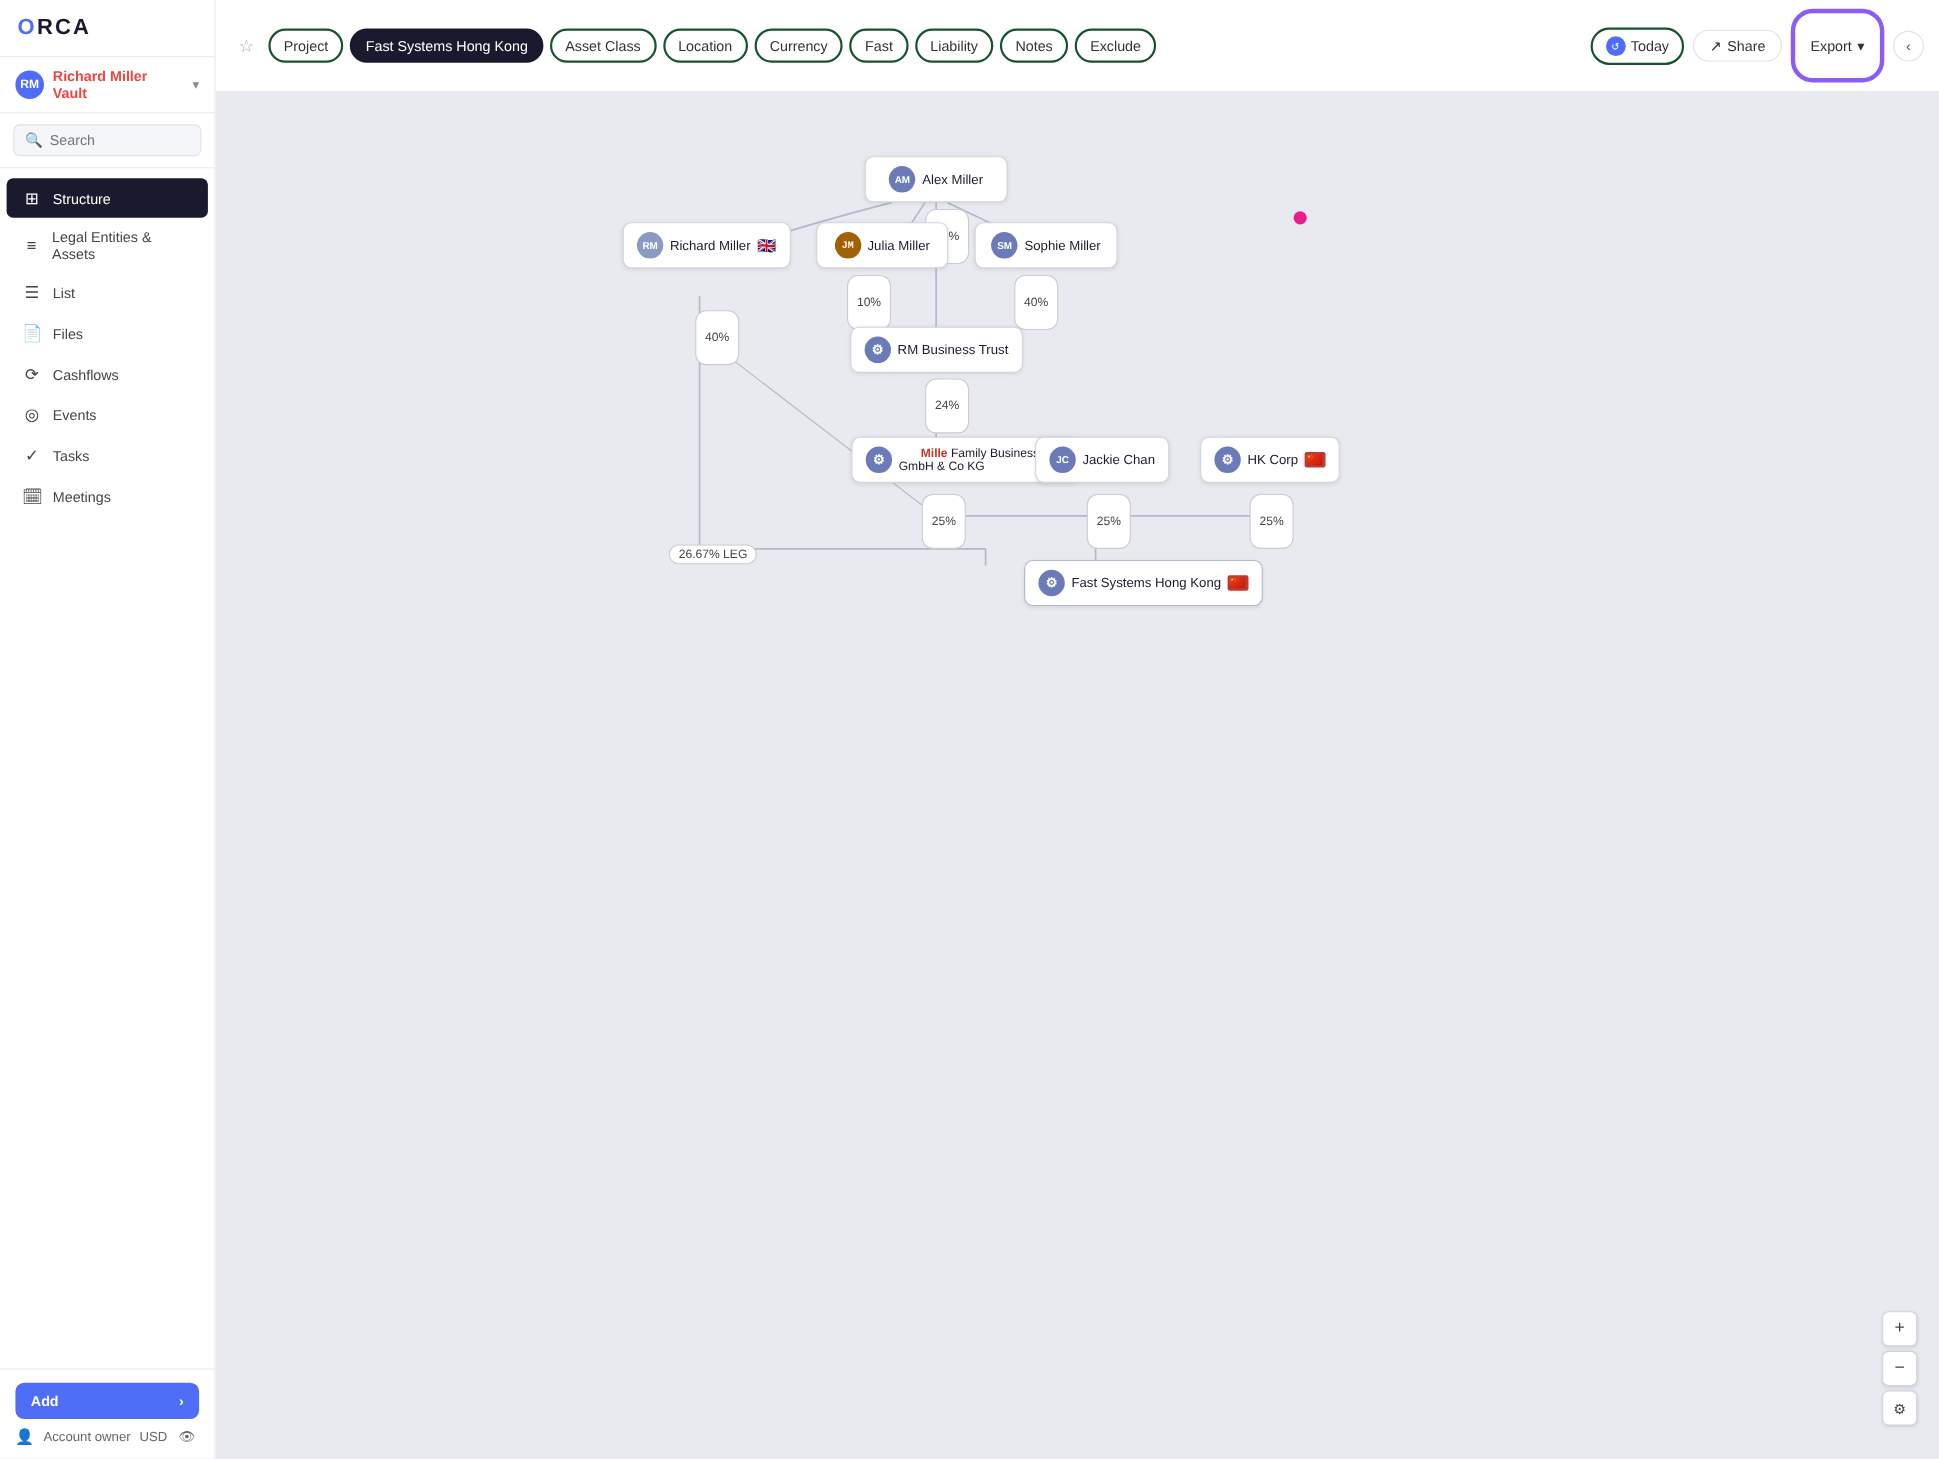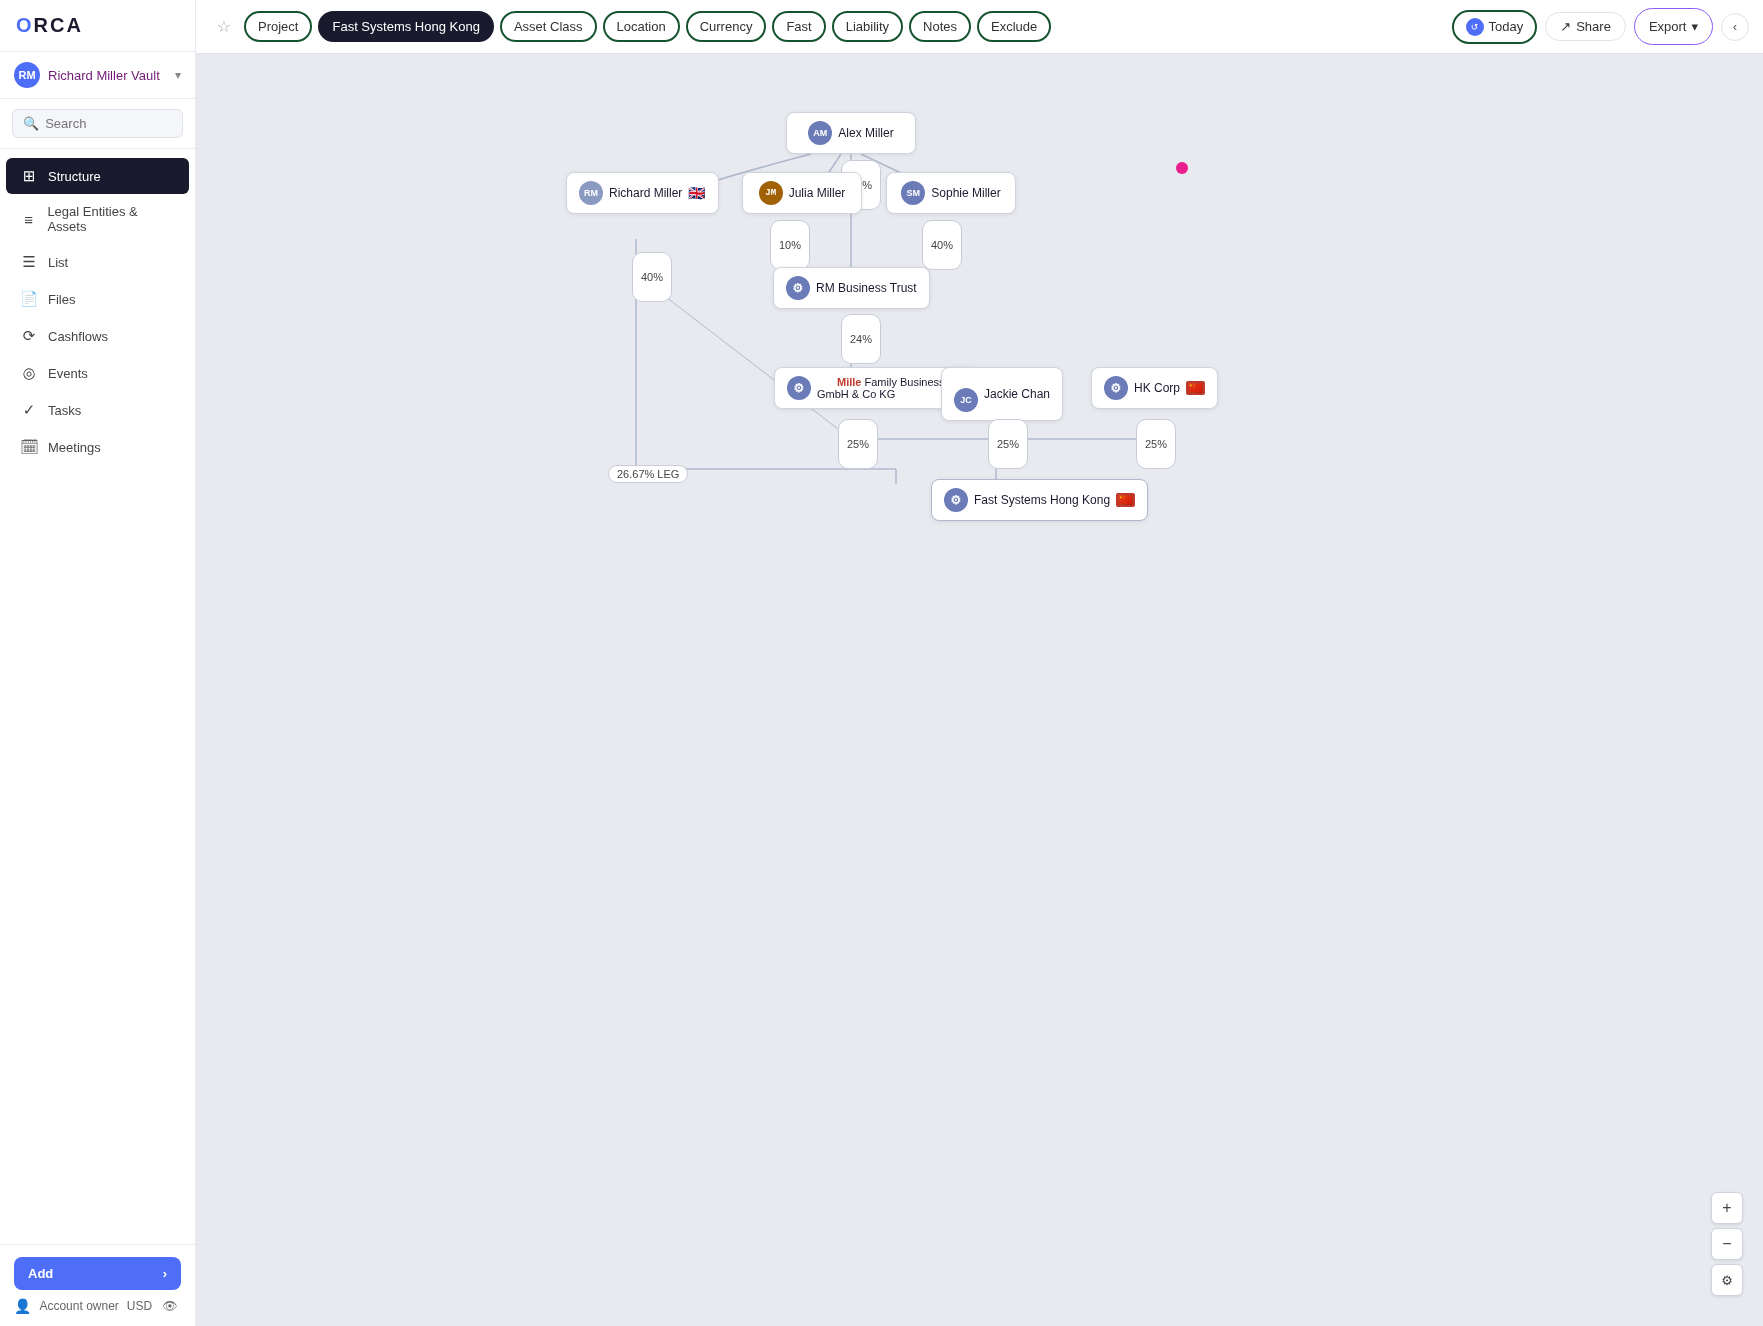--- a/index.html
+++ b/index.html
@@ -35,21 +35,21 @@
       gap: 8px;
       border-bottom: 1px solid #e8eaed;
       cursor: pointer;
     }
     .vault-avatar {
       width: 26px; height: 26px; border-radius: 50%;
       background: #4f6ef7; color: #fff;
       display: flex; align-items: center; justify-content: center;
       font-size: 11px; font-weight: 600;
     }
-    .vault-name { font-size: 13px; font-weight: 400; color: #701a75; flex: 1; }
+    .vault-name { font-size: 13px; font-weight: 700; color: #ef4444; flex: 1; }
     .chevron-down { color: #888; font-size: 12px; }
 
     .sidebar-search {
       padding: 10px 12px;
       border-bottom: 1px solid #e8eaed;
     }
     .search-box {
       display: flex; align-items: center; gap: 6px;
       background: #f5f6fa; border: 1px solid #e0e2e8; border-radius: 6px;
       padding: 6px 10px;
@@ -105,21 +105,21 @@
     }
     .topbar-btn.active { background: #1a1a2e; color: #fff; border-color: #1a1a2e; }
     .topbar-right { margin-left: auto; display: flex; align-items: center; gap: 8px; }
     .share-btn {
       display: flex; align-items: center; gap: 5px;
       padding: 6px 14px; border-radius: 20px; border: 1px solid #e0e2e8;
       background: #fff; font-size: 13px; color: #333; cursor: pointer;
     }
     .export-btn {
       display: flex; align-items: center; gap: 5px;
-      padding: 10px 14px; border-radius: 20px; border: 1px solid #8b5cf6;
+      padding: 22px 14px; border-radius: 20px; border: 4px solid #8b5cf6;
       background: #fff; font-size: 13px; color: #333; cursor: pointer;
     }
     .collapse-btn {
       width: 28px; height: 28px; border-radius: 50%; border: 1px solid #e0e2e8;
       background: #fff; display: flex; align-items: center; justify-content: center;
       cursor: pointer; font-size: 13px; color: #555;
     }
     .star-btn {
       width: 28px; height: 28px; display: flex; align-items: center; justify-content: center;
       cursor: pointer; color: #aaa; font-size: 16px;
@@ -401,21 +401,21 @@
       <div class="node-header">
         <div class="node-avatar" style="background:#6b7bb8; font-size:12px;">⚙</div>
         <span class="node-label" style="font-size:11px;"><span style="color:#c0392b; font-weight:700;padding-left:20px;">Mille</span> Family Business<br>GmbH &amp; Co KG</span>
         <span class="node-flag">🇺🇸</span>
       </div>
     </div>
     <div class="pct-badge" style="left:642px; top:365px;">25%</div>
 
     <div class="node" style="left:745px; top:313px; min-width:120px;">
       <div class="node-header">
-        <div class="node-avatar" style="background:#6b7bb8;margin-top:12px;">JC</div>
+        <div class="node-avatar" style="background:#6b7bb8;">JC</div>
         <span class="node-label">Jackie Chan</span>
       </div>
     </div>
     <div class="pct-badge" style="left:792px; top:365px;">25%</div>
 
     <div class="node" style="left:895px; top:313px; min-width:110px;">
       <div class="node-header">
         <div class="node-avatar" style="background:#6b7bb8; font-size:12px;">⚙</div>
         <span class="node-label">HK Corp</span>
         <span class="node-flag" style="font-size:12px; background:#c0392b; color:#fff; border-radius:2px; padding:0 2px;">🇨🇳</span>

